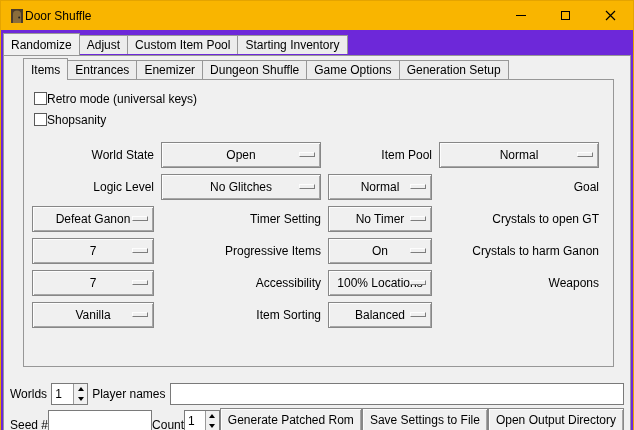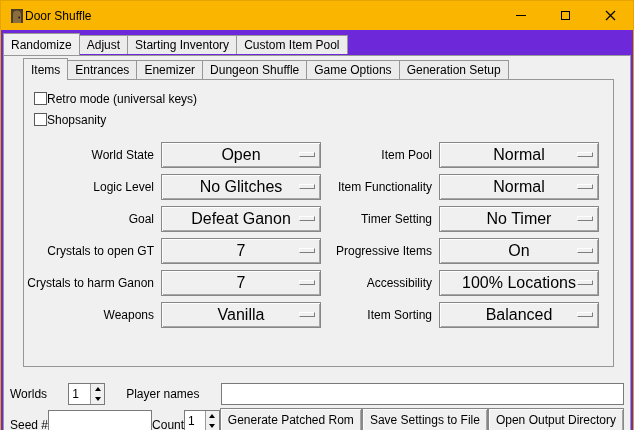--- a/index.html
+++ b/index.html
@@ -29,27 +29,27 @@
   
   .check-row{display:flex;align-items:center;height:21px;margin-left:2px}
   .checkbox{width:13px;height:13px;background:#fff;border:1px solid #5a5a5a;flex:0 0 auto}
   .check-label{font-size:12px;white-space:nowrap}
 
   
   .opt-grid{display:grid;grid-template-columns:122px 160px 104px 160px;column-gap:7px;row-gap:6px;margin-top:12px}
   .opt-label{display:flex;align-items:center;justify-content:flex-end;font-size:12px;height:26px;white-space:nowrap}
   .menubutton{height:26px;position:relative;display:flex;align-items:center;justify-content:center;
       background:#f0f0f0;border:1px solid #878787;
-      box-shadow:inset 1px 1px 0 #fdfdfd, inset -1px -1px 0 #a6a6a6;font-size:16px}
+      box-shadow:inset 1px 1px 0 #fdfdfd, inset -1px -1px 0 #a6a6a6;font-size:12px}
   .mb-text{white-space:nowrap}
   .mb-indicator{position:absolute;right:5px;top:50%;margin-top:-3px;width:16px;height:5px;background:#f0f0f0;
       border:1px solid;border-color:#fdfdfd #7d7d7d #7d7d7d #fdfdfd}
 
   
-  .row-worlds{position:absolute;left:6px;right:6px;bottom:31px;height:22px;display:flex;align-items:center;gap:21px}
+  .row-worlds{position:absolute;left:6px;right:6px;bottom:31px;height:22px;display:flex;align-items:center;gap:4px}
   .row-seed{position:absolute;left:6px;right:6px;bottom:4px;height:24px;display:flex;align-items:flex-end;}
   .flabel{font-size:12px;white-space:nowrap}
   .entry{height:22px;border:1px solid #7a7a7a;background:#fff;font-size:12px;padding:0 3px;outline:none;cursor:text}
   .entry.players{flex:1;min-width:0}
   .entry.seed{width:104px}
   .spinbox{height:22px;width:37px;border:1px solid #7a7a7a;background:#fff;display:flex}
   .spin-value{flex:1;display:flex;align-items:center;padding-left:3px;font-size:12px}
   .spin-arrows{width:14px;display:flex;flex-direction:column;border-left:1px solid #9a9a9a}
   .spin-btn{flex:1;display:flex;align-items:center;justify-content:center;background:#f0f0f0}
   .tri-up{width:0;height:0;border-left:3px solid transparent;border-right:3px solid transparent;border-bottom:4px solid #000}
@@ -86,22 +86,22 @@
           </svg>
       </div>
     </div>
   </div>
 
   <div class="content">
 
     <div class="tabs tabs-outer">
       <div class="tab active">Randomize</div>
       <div class="tab">Adjust</div>
+      <div class="tab">Custom Item Pool</div>
       <div class="tab">Starting Inventory</div>
-      <div class="tab">Custom Item Pool</div>
     </div>
 
     <div class="pane-outer">
 
       <div class="notebook-inner">
         <div class="tabs">
           <div class="tab active">Items</div>
           <div class="tab">Entrances</div>
           <div class="tab">Enemizer</div>
           <div class="tab">Dungeon Shuffle</div>
@@ -131,21 +131,20 @@
             <div class="menubutton">
               <span class="mb-text">Normal</span>
               <span class="mb-indicator"></span>
             </div>
 
             <div class="opt-label">Logic Level</div>
             <div class="menubutton">
               <span class="mb-text">No Glitches</span>
               <span class="mb-indicator"></span>
             </div>
-            <div class="opt-label">Item Functionality</div>
             <div class="menubutton">
               <span class="mb-text">Normal</span>
               <span class="mb-indicator"></span>
             </div>
 
             <div class="opt-label">Goal</div>
             <div class="menubutton">
               <span class="mb-text">Defeat Ganon</span>
               <span class="mb-indicator"></span>
             </div>

